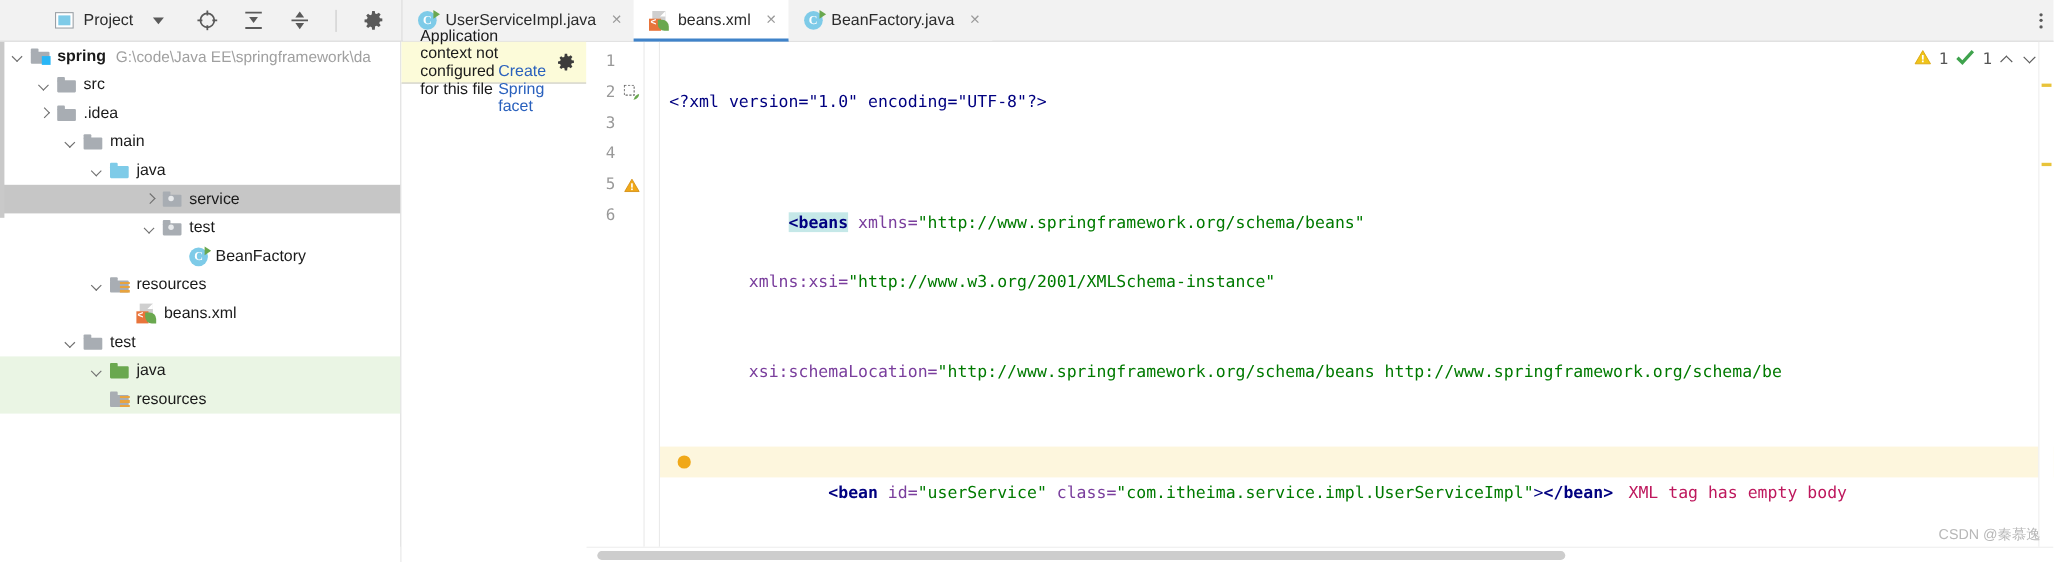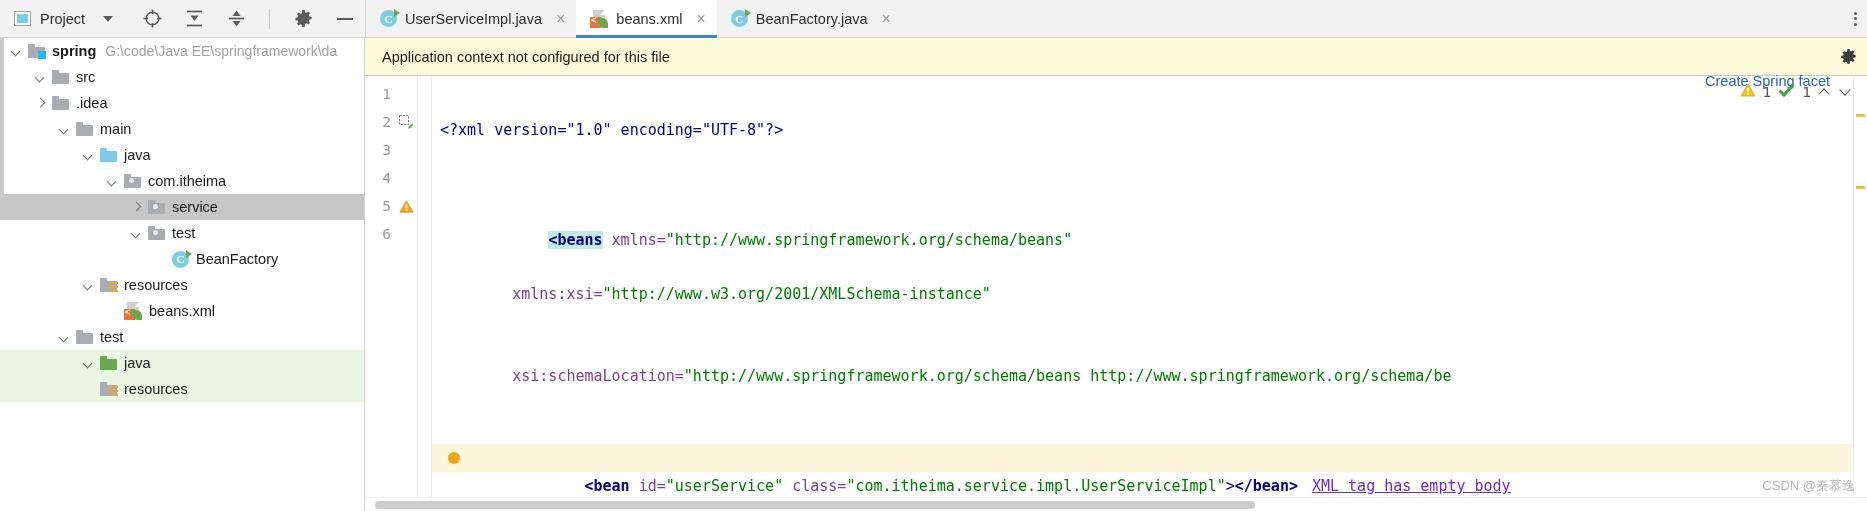--- a/index.html
+++ b/index.html
@@ -16,21 +16,21 @@
 
   
   .proj-toolbar {
     width: 365px; flex: 0 0 365px;
     background: #f2f2f2;
     border-bottom: 1px solid #d4d4d4;
     display: flex; align-items: center;
     padding-left: 14px;
     gap: 0px;
   }
-  .proj-title-wrap { display: flex; align-items: center; gap: 9px; }
+  .proj-title-wrap { display: flex; align-items: center; gap: 9px; margin-left: 36px; }
   .proj-win-icon {
     width: 17px; height: 15px; border: 1.6px solid #9aa0a6; background: #fff;
     display: flex; align-items: center; justify-content: center;
   }
   .proj-win-icon i { display:block; width: 11px; height: 9px; background: #7ecbe8; }
   .proj-label { font-size: 14.5px; color: #2b2b2b; }
   .caret-dn {
     width: 0; height: 0; border-left: 5.5px solid transparent;
     border-right: 5.5px solid transparent; border-top: 6px solid #5a5a5a;
     margin-left: 18px;
@@ -123,21 +123,21 @@
   .fold .lines { position:absolute; right:-1px; bottom:0px; width:9px; height:10px;
      background: repeating-linear-gradient(to bottom,#e8a33d 0 2px, transparent 2px 4px); }
   .fold .dot { position:absolute; left:5px; top:4px; width:5px; height:5px; border-radius:50%; background:#e8eaec; }
   .lbl-bold { font-weight: bold; }
   .path { color: #a0a0a0; margin-left: 9px; font-size: 14px; }
   .tree-scroll {
     position: absolute; left: 0; top: 0; width: 4px; height: 160px; background: #c9c9c9;
   }
 
   
-  .editor { flex: 1 1 auto; background: #fff; display: flex; flex-direction: column; min-width: 0; position: relative; }
+  .editor { flex: 1 1 auto; background: #fff; display: flex; min-width: 0; position: relative; }
   .notice {
     height: 38px; flex: 0 0 38px; background: #fcfbd9;
     border-bottom: 1px solid #c8c8c8;
     display: flex; align-items: center; justify-content: space-between;
     padding: 0 10px 0 17px; font-size: 14.5px; color: #1a1a1a;
   }
   .notice-right { display: flex; align-items: center; gap: 10px; }
   .notice-link { color: #2a61bd; font-size: 14.5px; margin-top: 48px; }
   .gear { width: 17px; height: 17px; }
 
@@ -159,21 +159,21 @@
     white-space: pre; overflow: hidden;
   }
   .cl { height: 28px; line-height: 28px; position: relative; padding-left: 8px; }
   .cl.hl { background: #fdf6dd; }
   .tagname { color: #000080; font-weight: bold; }
   .tagname.sel { background: #c5e8e8; }
   .attr { color: #7a3e9d; }
   .val { color: #007a00; }
   .punct { color: #000080; }
   .pi { color: #000080; }
-  .hint { color: #6d28d9; padding-left: 14px; text-decoration: underline; }
+  .hint { color: #be185d; padding-left: 14px; }
   .bulb {
     position: absolute; left: -22px; top: 8px; width: 12px; height: 12px;
     border-radius: 50%; background: #f0a818;
   }
 
   
   .inspect {
     position: absolute; right: 14px; top: 6px;
     display: flex; align-items: center; gap: 7px;
     font-family: "DejaVu Sans Mono", monospace; font-size: 14.5px; color: #555;
@@ -330,29 +330,20 @@
             <span>main</span>
           </div>
           <div class="node" style="padding-left: 82px;">
             <span class="arrow d"></span>
             <span class="fold blue">
               <span class="t"></span>
               <span class="b"></span>
             </span>
             <span>java</span>
           </div>
-          <div class="node" style="padding-left: 106px;">
-            <span class="arrow d"></span>
-            <span class="fold">
-              <span class="t"></span>
-              <span class="b"></span>
-              <span class="dot"></span>
-            </span>
-            <span>com.itheima</span>
-          </div>
           <div class="node sel" style="padding-left: 130px;">
             <span class="arrow r"></span>
             <span class="fold">
               <span class="t"></span>
               <span class="b"></span>
               <span class="dot"></span>
             </span>
             <span>service</span>
           </div>
           <div class="node" style="padding-left: 130px;">

